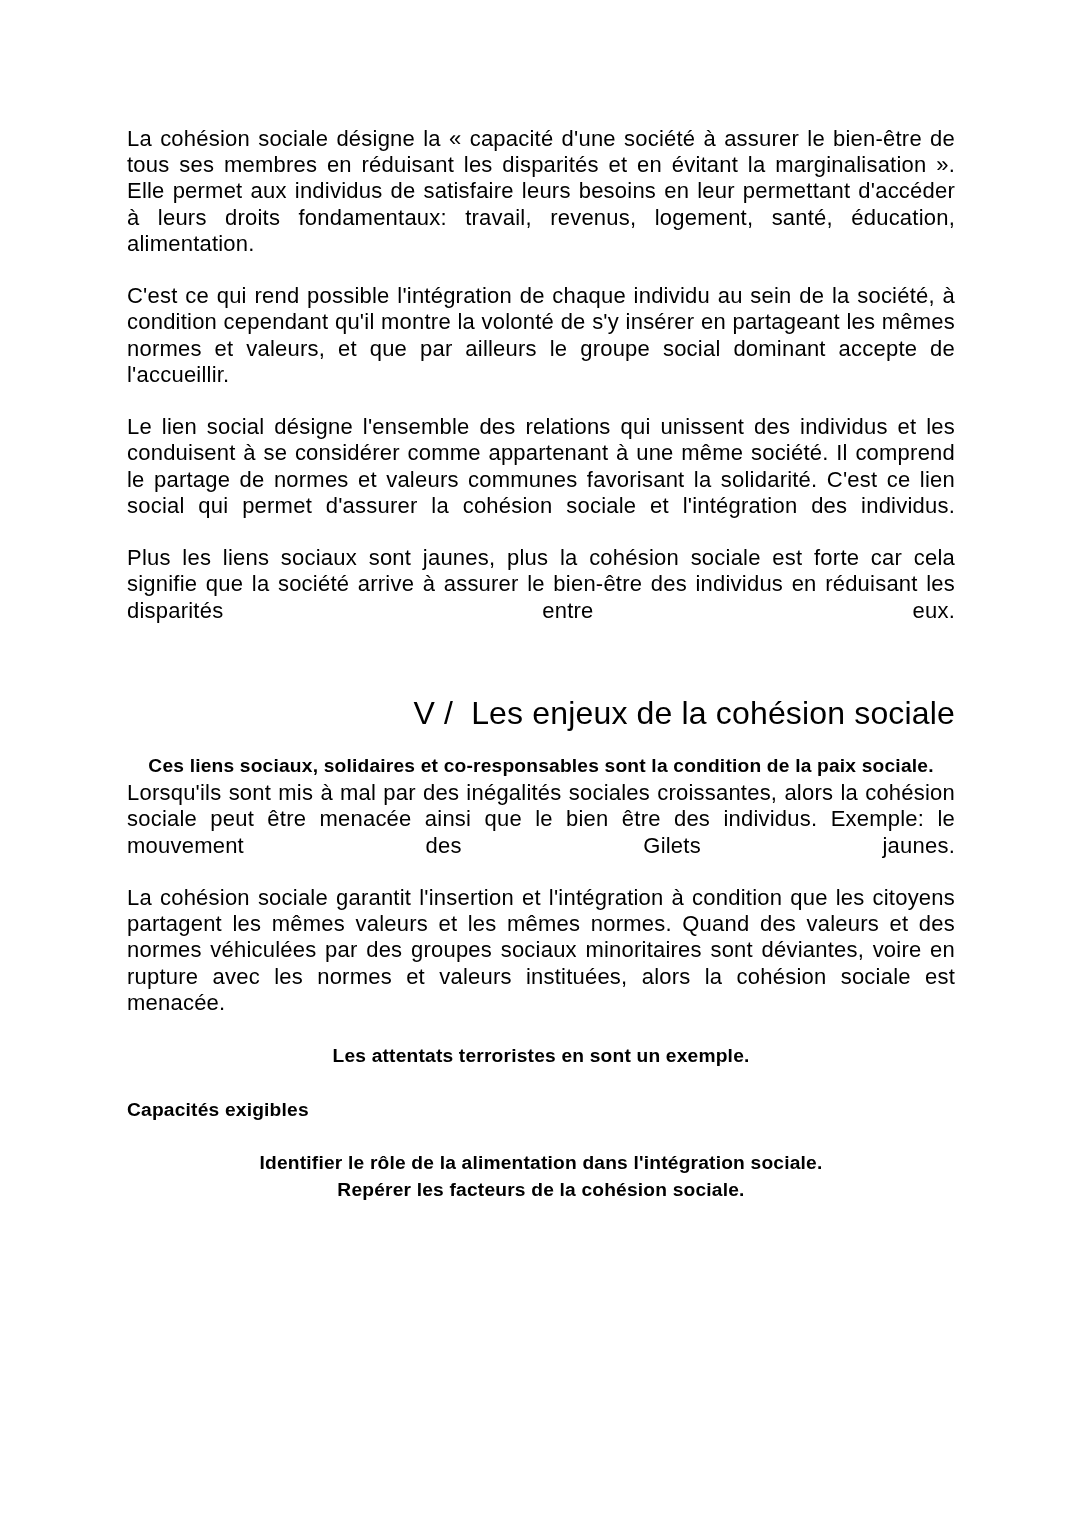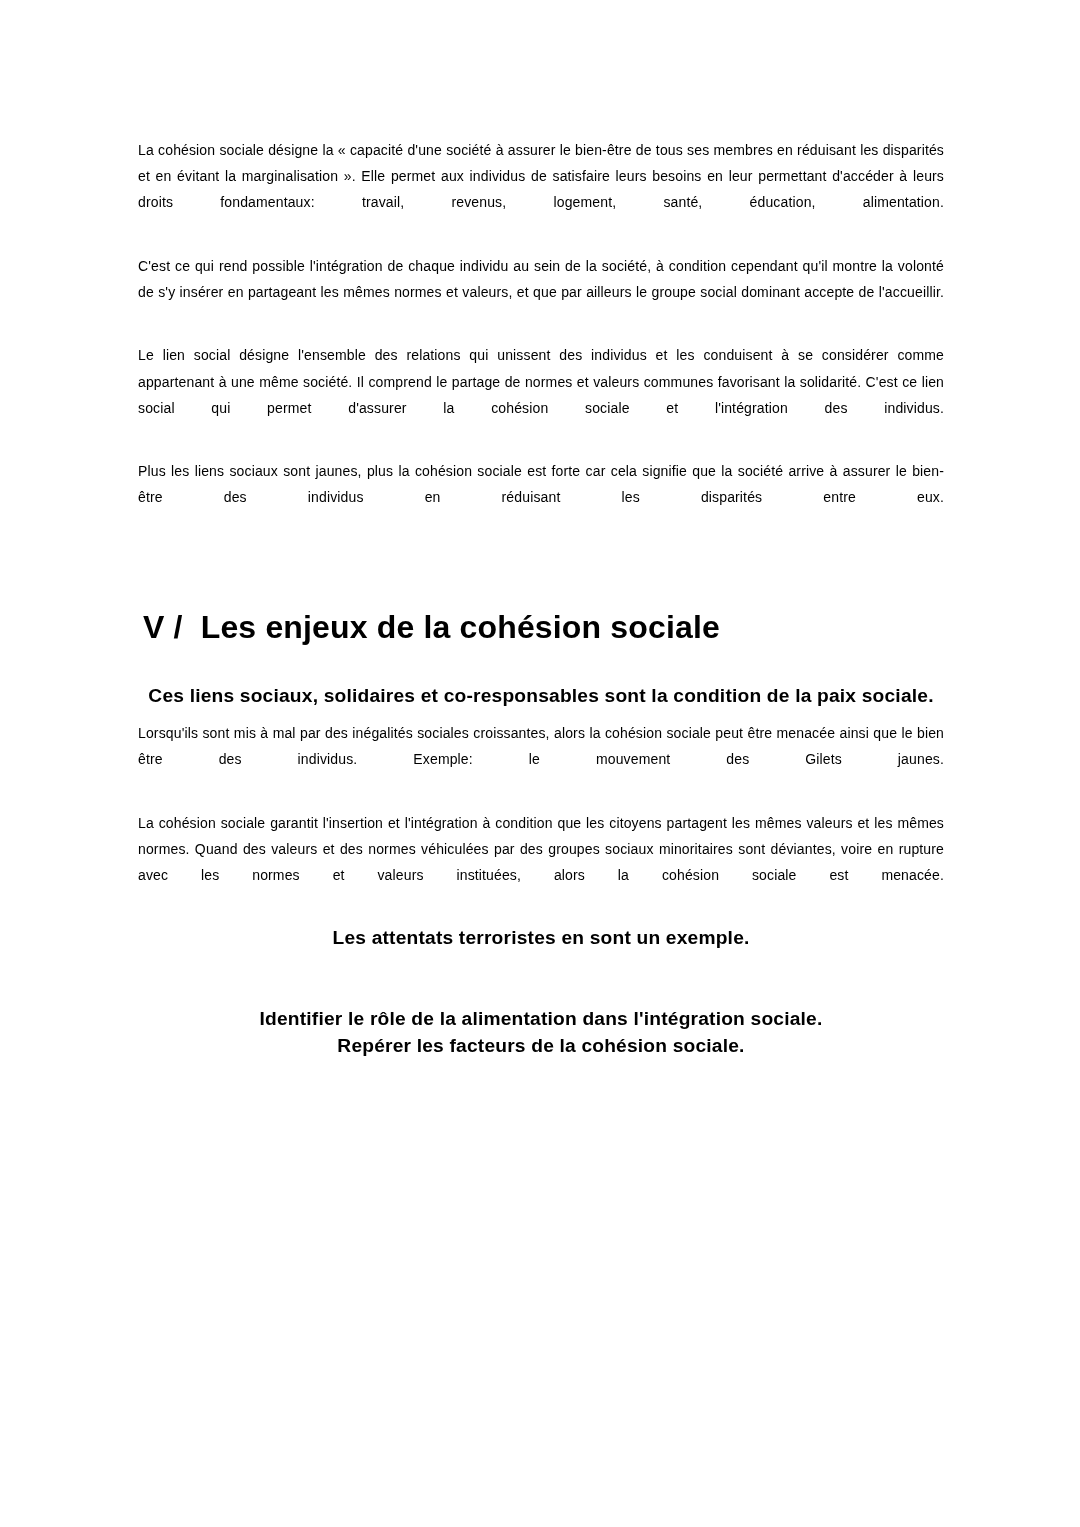--- a/index.html
+++ b/index.html
@@ -22,25 +22,25 @@
     overflow: hidden;
   }
   .content {
     position: absolute;
     left: 127px;
     top: 126px;
     width: 828px;
   }
   
   .para {
-    font-size: 14px;
+    font-size: 22px;
     line-height: 26.2px;
     text-align: justify;
     text-justify: inter-word;
-    margin: 11px;
+    margin: 0;
     letter-spacing: 0.01em;
     word-spacing: 0.01em;
   }
   
   .para::after {
     content: "";
     display: inline-block;
     width: 100%;
   }
   
@@ -49,23 +49,23 @@
     line-height: 26.2px;
     text-align: center;
     margin: 1px;
     letter-spacing: 0.01em;
     font-weight: bold;
   }
   
   .section-heading {
     font-size: 32px;
     line-height: 38px;
-    font-weight: 700;
-    margin: 16px;
-    text-align: left;
+    font-weight: 400;
+    margin: 0;
+    text-align: right;
     white-space: pre;
     letter-spacing: 0.005em;
   }
   .spacer-before-heading { height: 44px; }
   .spacer-after-heading  { height: 20px; }
   .blank-line            { height: 26.2px; }
   .sub-heading {
     font-size: 19.2px;
     line-height: 26.2px;
     font-weight: 700;
@@ -98,20 +98,21 @@
     <p class="line">Ces liens sociaux, solidaires et co-responsables sont la condition de la paix sociale.</p>
 
     <p class="para">Lorsqu'ils sont mis à mal par des inégalités sociales croissantes, alors la cohésion sociale peut être menacée ainsi que le bien être des individus. Exemple: le mouvement des Gilets jaunes.</p>
 
     <p class="para">La cohésion sociale garantit l'insertion et l'intégration à condition que les citoyens partagent les mêmes valeurs et les mêmes normes. Quand des valeurs et des normes véhiculées par des groupes sociaux minoritaires sont déviantes, voire en rupture avec les normes et valeurs instituées, alors la cohésion sociale est menacée.</p>
 
     <p class="line">Les attentats terroristes en sont un exemple.</p>
 
     <div class="blank-line"></div>
 
+    <p class="sub-heading">Capacités exigibles</p>
 
     <div class="blank-line"></div>
 
 
     <p class="line">Identifier le rôle de la alimentation dans l'intégration sociale.</p>
 
     <p class="line">Repérer les facteurs de la cohésion sociale.</p>
 
 
   </div>

